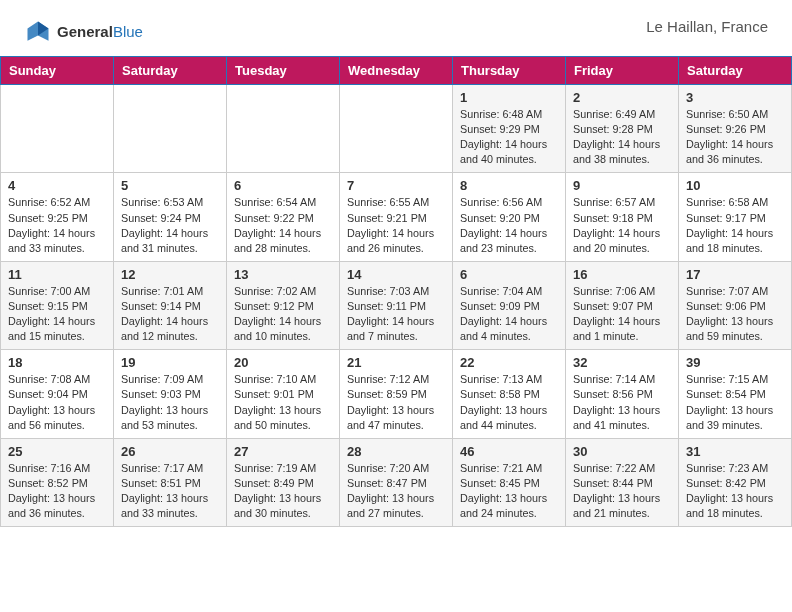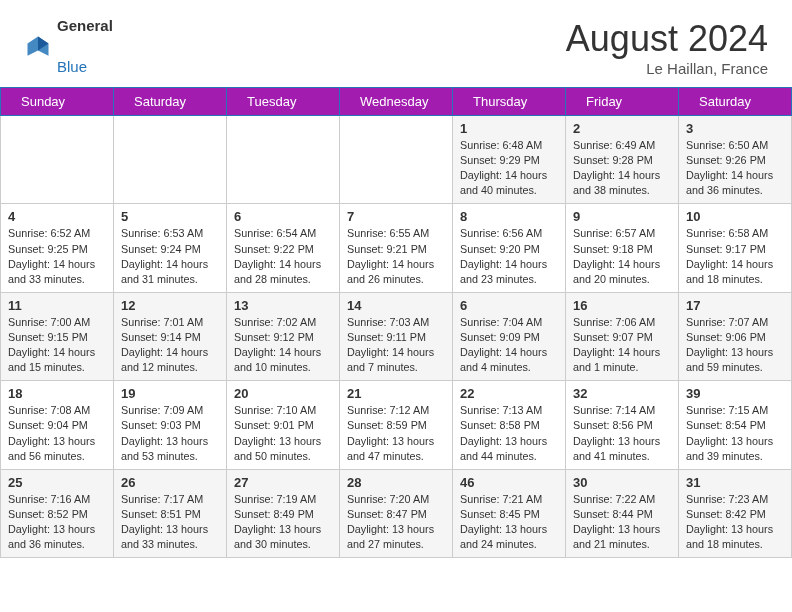--- a/index.html
+++ b/index.html
@@ -16,23 +16,22 @@
       align-items: flex-start;
       padding: 18px 24px 10px 24px;
     }
     .logo {
       display: flex;
       align-items: center;
       gap: 2px;
     }
     .logo-text {
       display: flex;
-      flex-direction: column;
+      flex-direction: row;
       line-height: 1.1;
-      gap: 24px;
     }
     .logo-general {
       font-size: 15px;
       font-weight: bold;
       color: #333;
     }
     .logo-blue {
       font-size: 15px;
       font-weight: normal;
       color: #2574b8;
@@ -54,26 +53,26 @@
       font-size: 15px;
       color: #555;
     }
     .calendar {
       width: 100%;
       border-collapse: collapse;
       margin: 0 0 10px 0;
       font-size: 11.5px;
     }
     .calendar th {
-      background: #a21caf;
+      background: #be185d;
       color: #fff;
       text-align: left;
-      padding: 6px 20px;
+      padding: 6px 8px;
       font-size: 13px;
-      font-weight: normal;
+      font-weight: bold;
       border: 1px solid #2574b8;
     }
     .calendar td {
       vertical-align: top;
       border: 1px solid #ccc;
       padding: 5px 7px;
       width: calc(100% / 7);
       min-height: 80px;
       background: #fff;
     }
@@ -107,21 +106,20 @@
     <svg class="logo-icon" viewBox="0 0 32 32" xmlns="http://www.w3.org/2000/svg">
       <polygon points="16,4 28,12 28,26 16,20 4,26 4,12" fill="#2574b8" opacity="0.85"></polygon>
       <polygon points="16,4 28,12 16,20" fill="#1a5a9a"></polygon>
     </svg>
     <div class="logo-text">
       <span class="logo-general">General</span>
       <span class="logo-blue">Blue</span>
     </div>
   </div>
   <div class="title-area">
-    <div class="month-title">August 2024</div>
     <div class="location">Le Haillan, France</div>
   </div>
 </div>
 
 <table class="calendar">
   <thead>
     <tr>
     <th>Sunday</th>
         <th>Saturday</th>
         <th>Tuesday</th>

